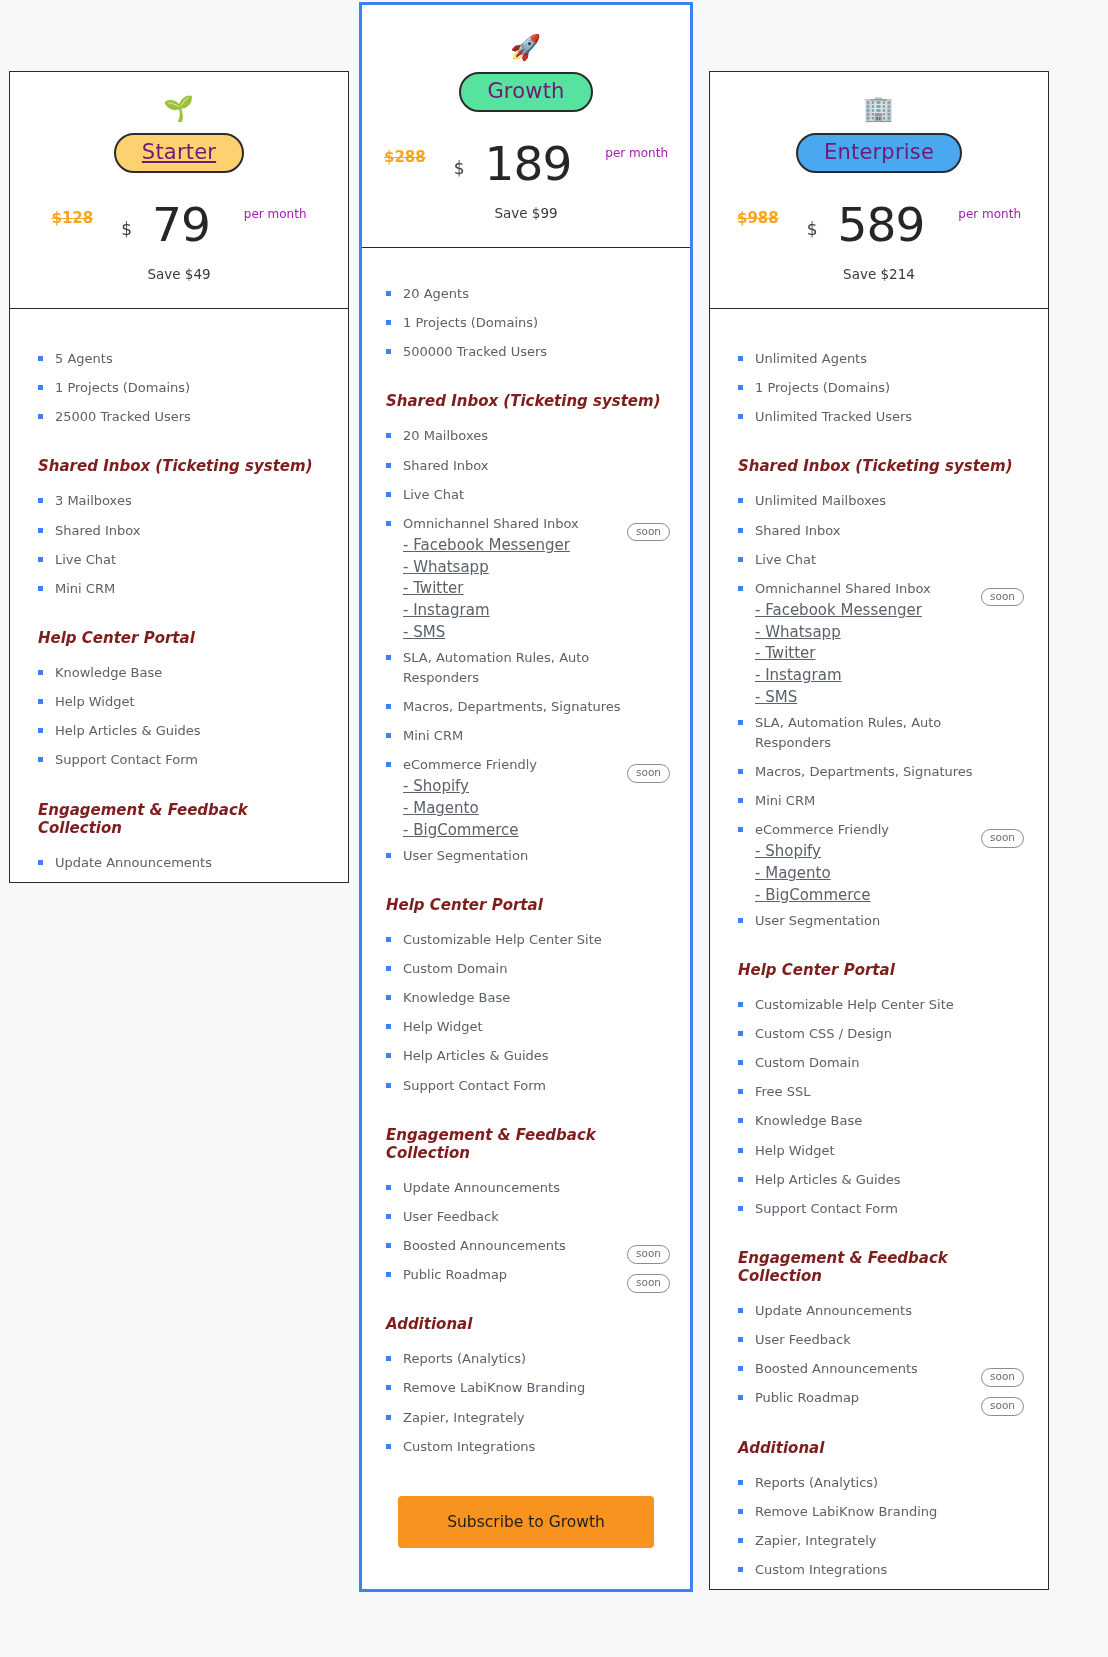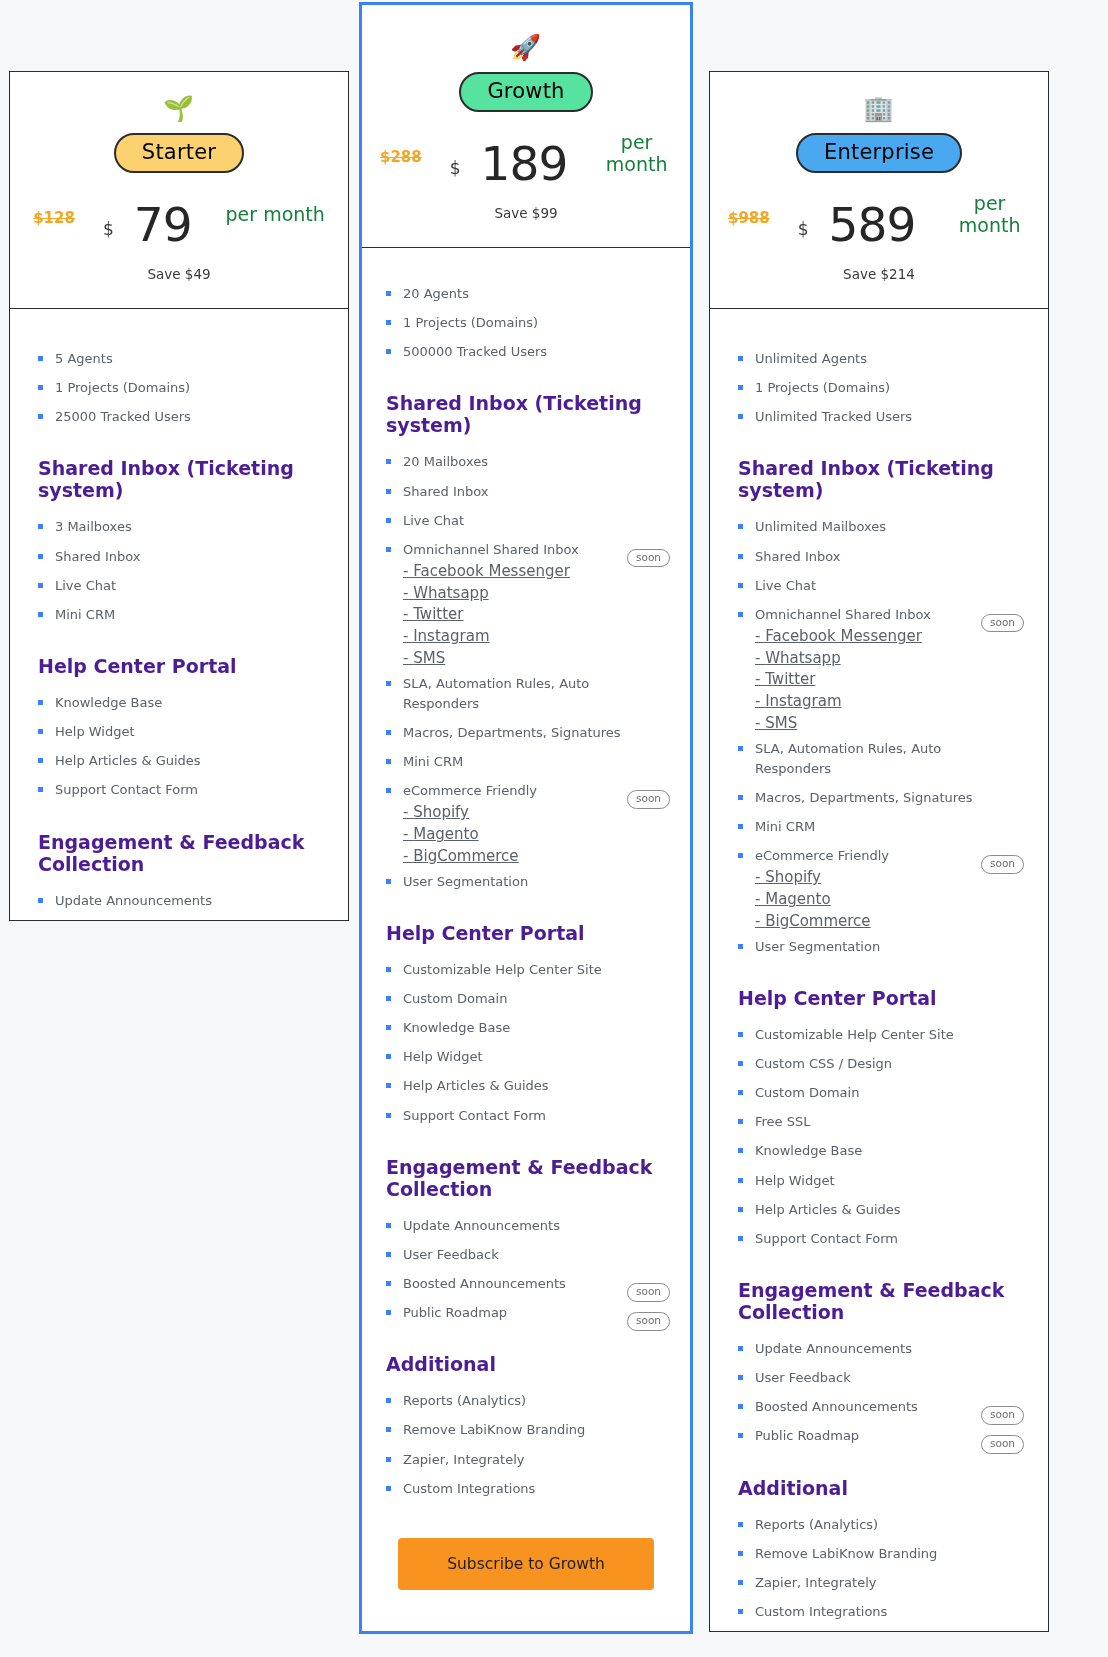--- a/index.html
+++ b/index.html
@@ -54,24 +54,24 @@
     display: block;
     margin-bottom: 12px;
   }
 
   .plan-pill {
     display: inline-block;
     border: 2px solid #2b2b2b;
     border-radius: 30px;
     padding: 5px 26px 7px;
     font-size: 21px;
-    color: #000000;
+    color: #701a75;
     letter-spacing: .2px;
   }
-  .pill-starter    { background: #fcd270; }
+  .pill-starter    { background: #fcd270; text-decoration: underline; }
   .pill-growth     { background: #56e39f; }
   .pill-enterprise { background: #4aa8f0; }
 
   .price-row {
     margin-top: 28px;
     display: flex;
     align-items: center;
     justify-content: center;
     gap: 20px;
   }
@@ -90,45 +90,46 @@
     align-self: flex-end;
     margin-bottom: 9px;
   }
   .amount {
     font-size: 47px;
     color: #262626;
     letter-spacing: -1px;
     line-height: 1;
   }
   .per-month {
-    font-size: 19px;
-    color: #15803d;
+    font-size: 12px;
+    color: #a21caf;
     margin-left: 14px;
     margin-top: -22px;
   }
   .save-line {
     margin-top: 18px;
     font-size: 13.5px;
     color: #3a3a3a;
   }
 
   
   .card-body {
     padding: 40px 28px 0 28px;
     flex: 1 1 auto;
   }
   .card-growth .card-body { padding: 36px 24px 0 24px; }
 
   .group { margin-bottom: 6px; }
 
   .group-title {
-    font-size: 19px;
+    font-size: 15px;
     font-weight: bold;
-    color: #4c1d95;
+    color: #7f1d1d;
     margin: 30px 0 16px 0;
+    font-style: italic;
   }
   .group:first-child .group-title { margin-top: 0; }
 
   ul.feat-list { list-style: none; }
 
   li.feat {
     position: relative;
     padding-left: 17px;
     margin-bottom: 9px;
     font-size: 13px;

